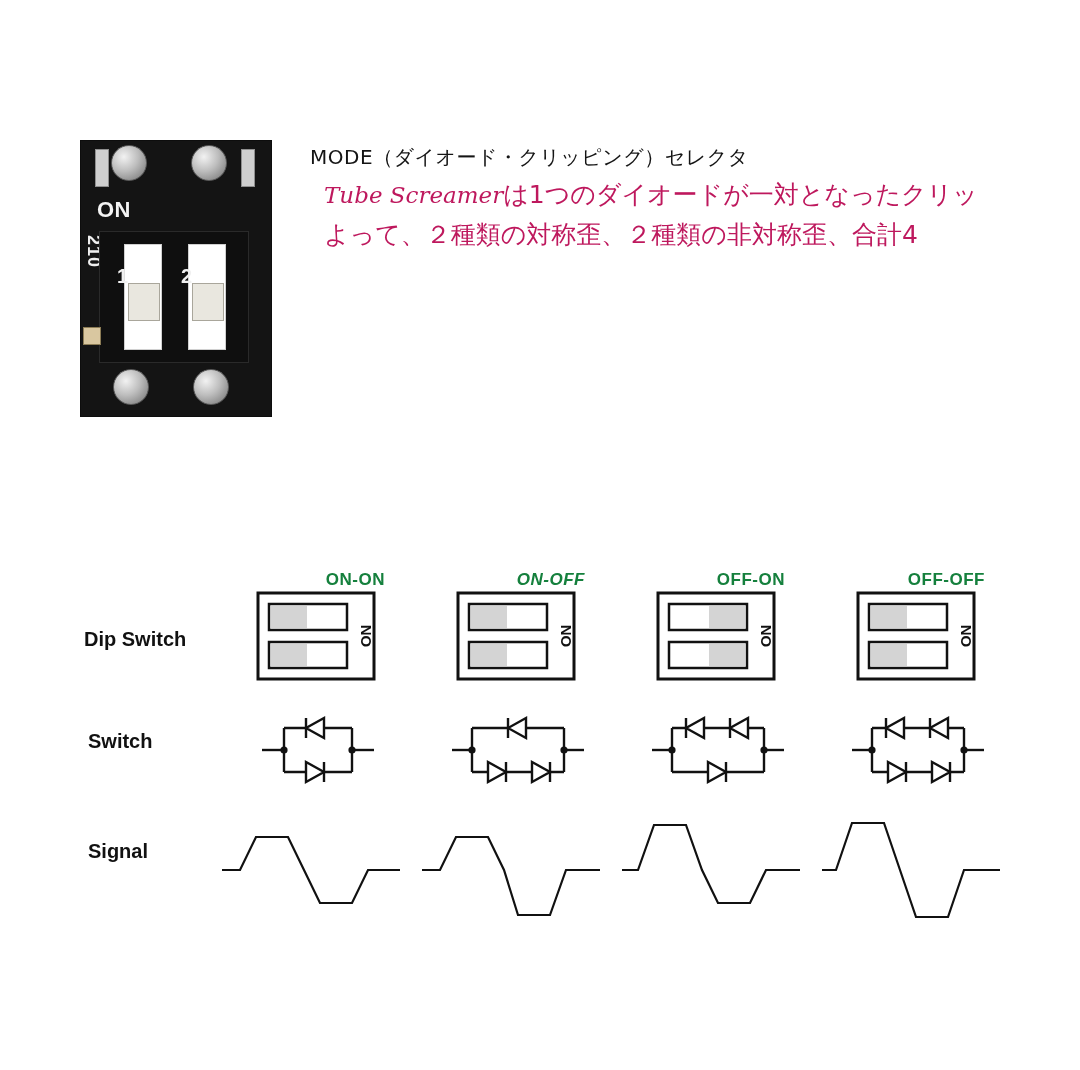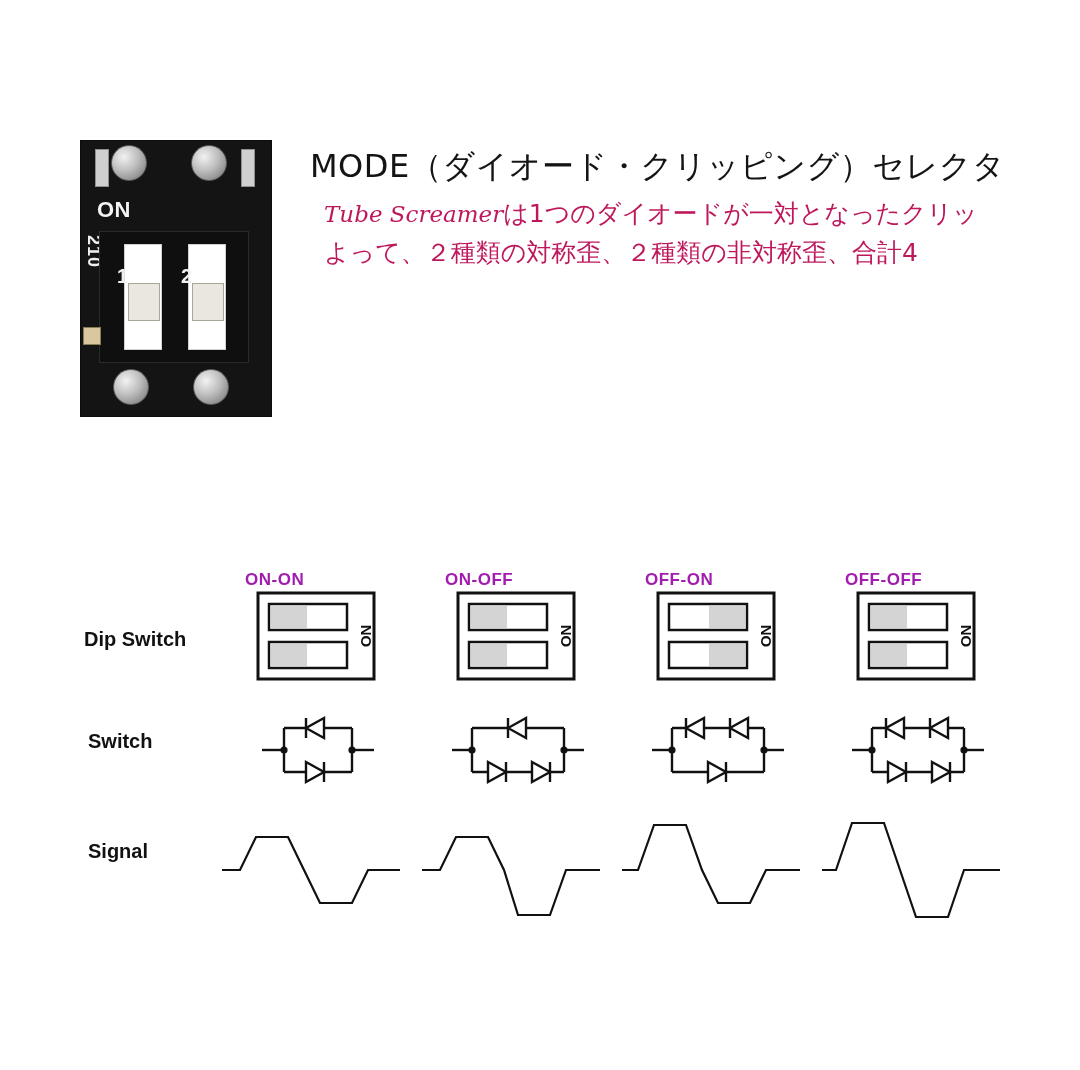--- a/index.html
+++ b/index.html
@@ -130,21 +130,21 @@
   }
 
   .top-text {
     position: absolute;
     left: 310px;
     top: 142px;
     width: 700px;
   }
   .top-text .heading {
     font-family: "DejaVu Sans", sans-serif;
-    font-size: 32px;
+    font-size: 20px;
     line-height: 1.55;
     letter-spacing: 0.5px;
     color: #141414;
     margin: 0 0 2px 0;
     white-space: nowrap;
   }
   .top-text .para {
     font-family: "DejaVu Sans", sans-serif;
     font-size: 25px;
     line-height: 1.58;
@@ -165,22 +165,22 @@
     left: 0;
     top: 520px;
     width: 1080px;
     height: 430px;
   }
   .chart .col-head {
     position: absolute;
     font-size: 17px;
     font-weight: 700;
     letter-spacing: 0.5px;
-    color: #a21caf;
-    text-align: left;
+    color: #15803d;
+    text-align: right;
     font-family: "Liberation Sans", sans-serif;
   }
   .chart .row-label {
     position: absolute;
     font-size: 20px;
     font-weight: 700;
     color: #111;
     font-family: "Liberation Sans", sans-serif;
   }
   .cell {
@@ -224,21 +224,21 @@
     <p class="para"><span class="ital">Tube Screamer</span><span>は1つのダイオードが一対となったクリッ</span></p>
 
 
     <p class="para">よって、２種類の対称歪、２種類の非対称歪、合計4</p>
   </div>
 </div>
 
 <div class="chart">
 
   <div class="col-head" style="left:245px; top:50px; width:140px;">ON-ON</div>
-  <div class="col-head" style="left:445px; top:50px; width:140px;">ON-OFF</div>
+  <div class="col-head" style="left:445px; top:50px; width:140px;font-style:italic;">ON-OFF</div>
   <div class="col-head" style="left:645px; top:50px; width:140px;">OFF-ON</div>
   <div class="col-head" style="left:845px; top:50px; width:140px;">OFF-OFF</div>
 
   <div class="row-label" style="left:84px; top:108px;">Dip Switch</div>
   <div class="row-label" style="left:88px; top:210px;">Switch</div>
   <div class="row-label" style="left:88px; top:320px;">Signal</div>
 
   <div class="cell" style="left:257px; top:72px;">
     <svg width="118" height="88" viewBox="0 0 118 88">
       <rect x="1" y="1" width="116" height="86" fill="#fff" stroke="#111" stroke-width="3"></rect>

